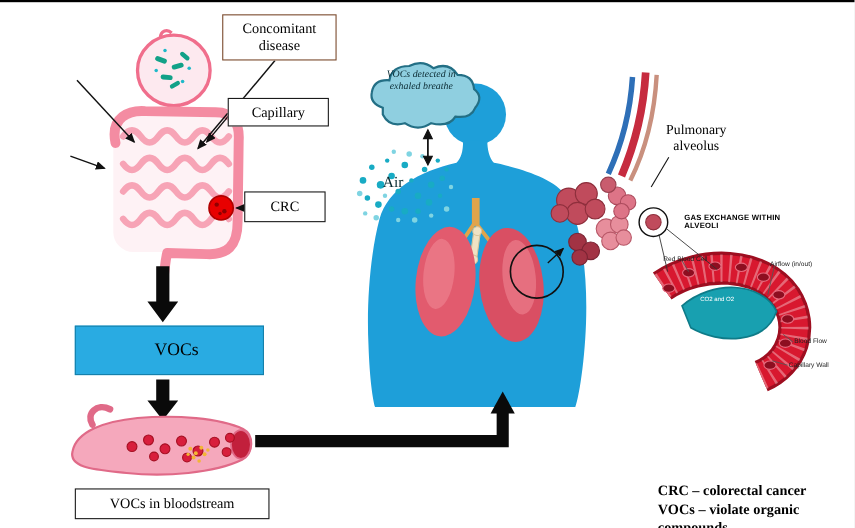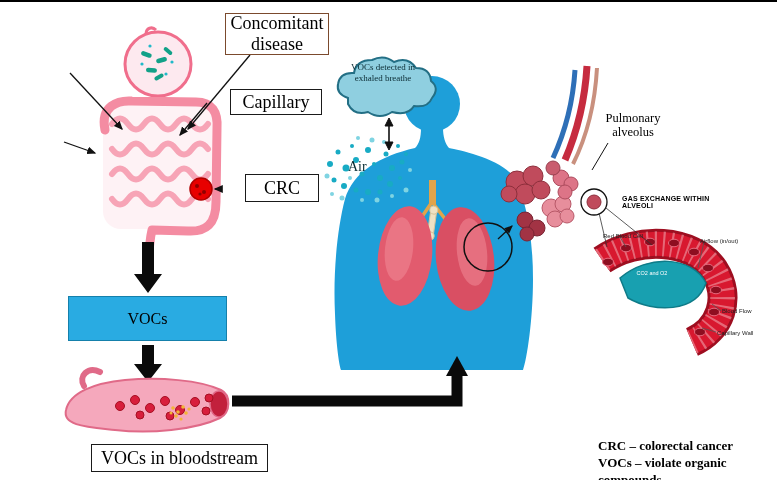--- a/index.html
+++ b/index.html
@@ -5,31 +5,31 @@
   html,body{margin:0;padding:0;background:#e9e9e9;}
   .stage{
     position:relative;width:777px;height:480px;background:#ffffff;
     border-top:2px solid #000;border-bottom:2px solid #000;
     font-family:"Liberation Serif", serif;overflow:hidden;margin:0 auto;
   }
   svg{position:absolute;overflow:visible;}
   .lbl-box{
     position:absolute;background:#fff;border:1.3px solid #1a1a1a;
     display:flex;align-items:center;justify-content:center;text-align:center;
-    font-size:18px;color:#000;z-index:3;line-height:1.15;margin-left:23px;
+    font-size:13px;color:#000;z-index:3;line-height:1.15;
   }
   .lbl-box.brown{border-color:#7b4a2d;}
   .vocs-box{
     position:absolute;left:68px;top:294px;width:157px;height:43px;
     background:#29ABE2;border:1px solid #1580ab;display:flex;align-items:center;
-    justify-content:center;font-size:16px;color:#000;z-index:3;
+    justify-content:center;font-size:16px;color:#000;z-index:3;padding-left:13px;
   }
   .cloud-text{
     position:absolute;left:348px;top:60px;width:70px;text-align:center;
-    font-size:9px;color:#0b2b33;z-index:4;line-height:1.25;
+    font-size:9px;color:#0b2b33;z-index:4;line-height:1.25;font-style:italic;
   }
   .air-lbl{position:absolute;left:348px;top:157px;font-size:14px;color:#072a30;z-index:4;}
   .pulm-lbl{position:absolute;left:591px;top:109px;width:84px;text-align:center;
     font-size:12.5px;color:#000;z-index:4;line-height:1.15;}
   .gas-title{position:absolute;left:622px;top:193px;width:120px;
     font-family:"Liberation Sans",sans-serif;font-size:7px;font-weight:bold;
     letter-spacing:.2px;color:#000;z-index:4;}
   .tiny-lbl{position:absolute;font-family:"Liberation Sans",sans-serif;
     font-size:6px;color:#222;z-index:5;white-space:nowrap;}
   .inner-lbl{position:absolute;left:622px;top:268px;width:60px;text-align:center;

